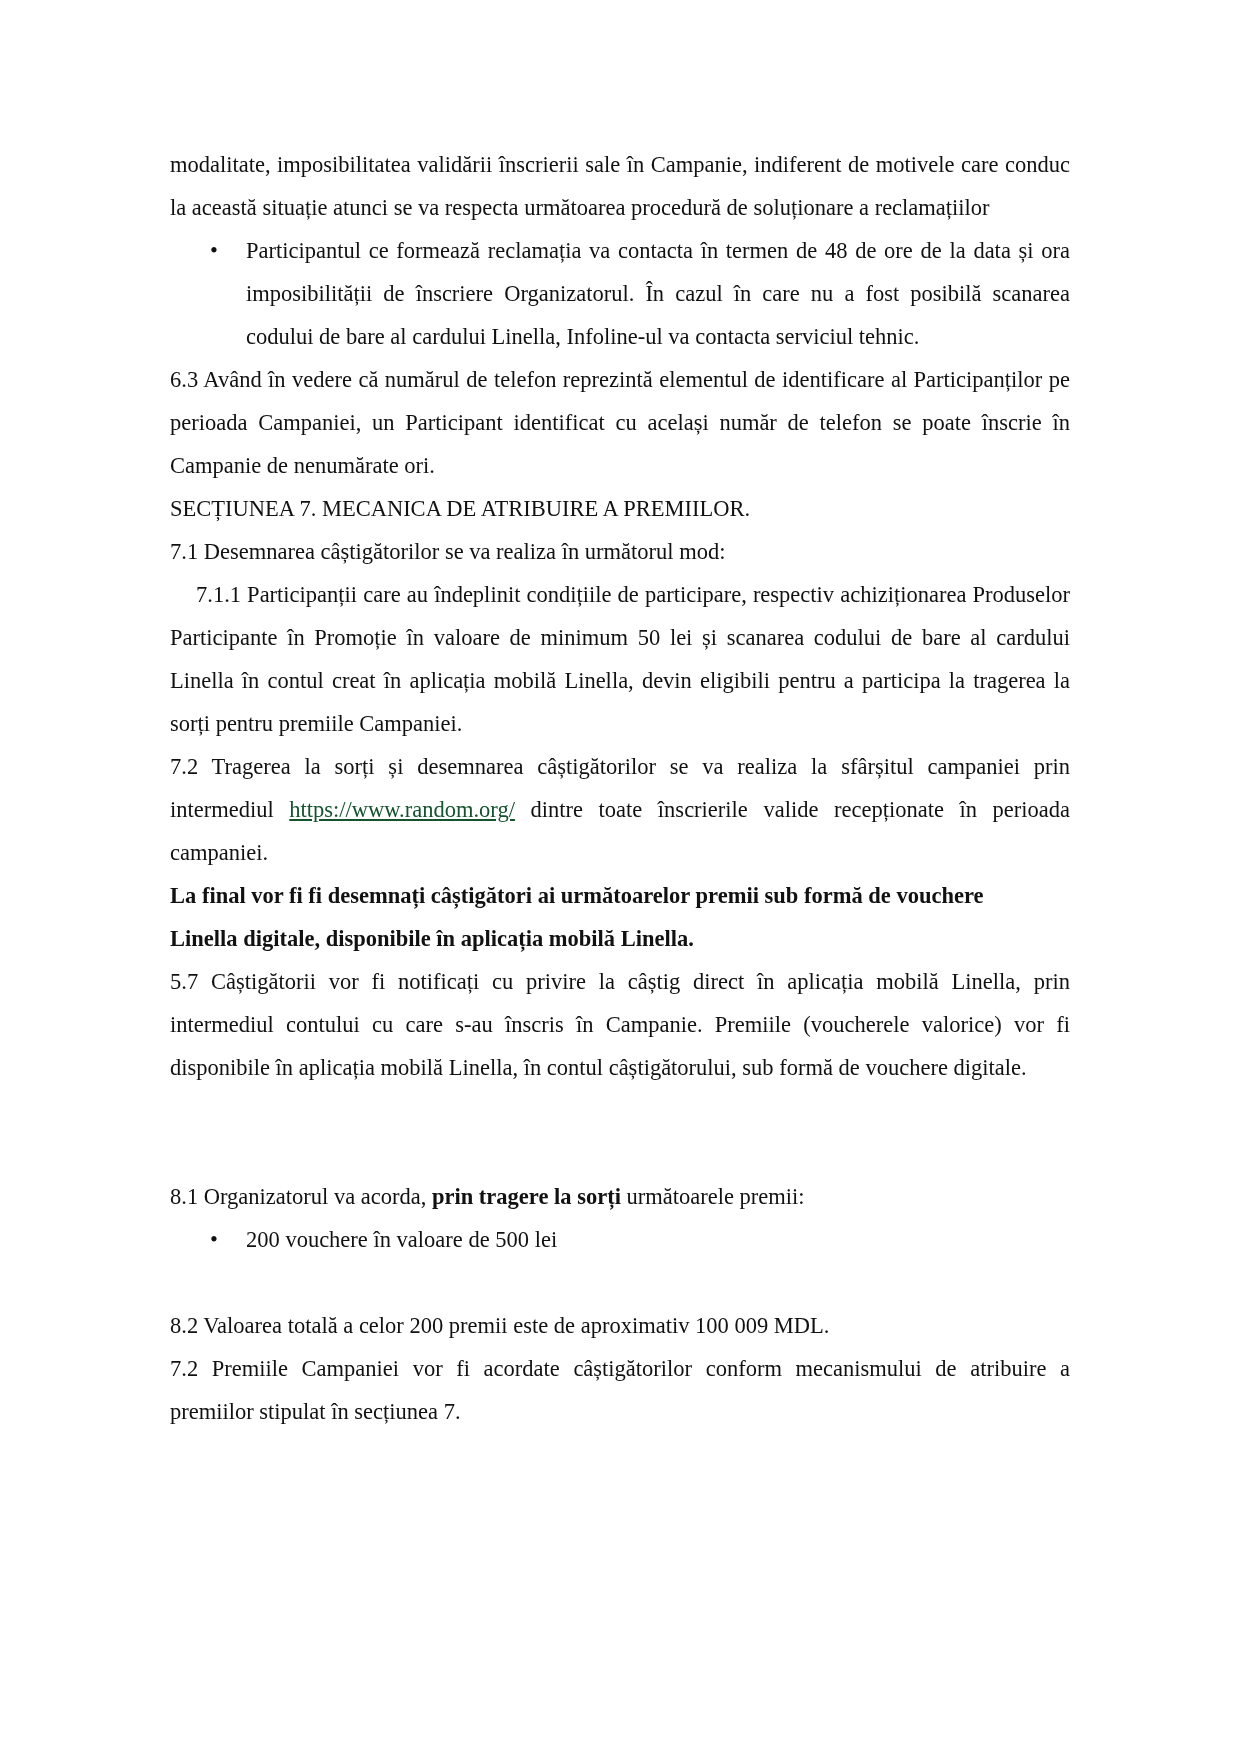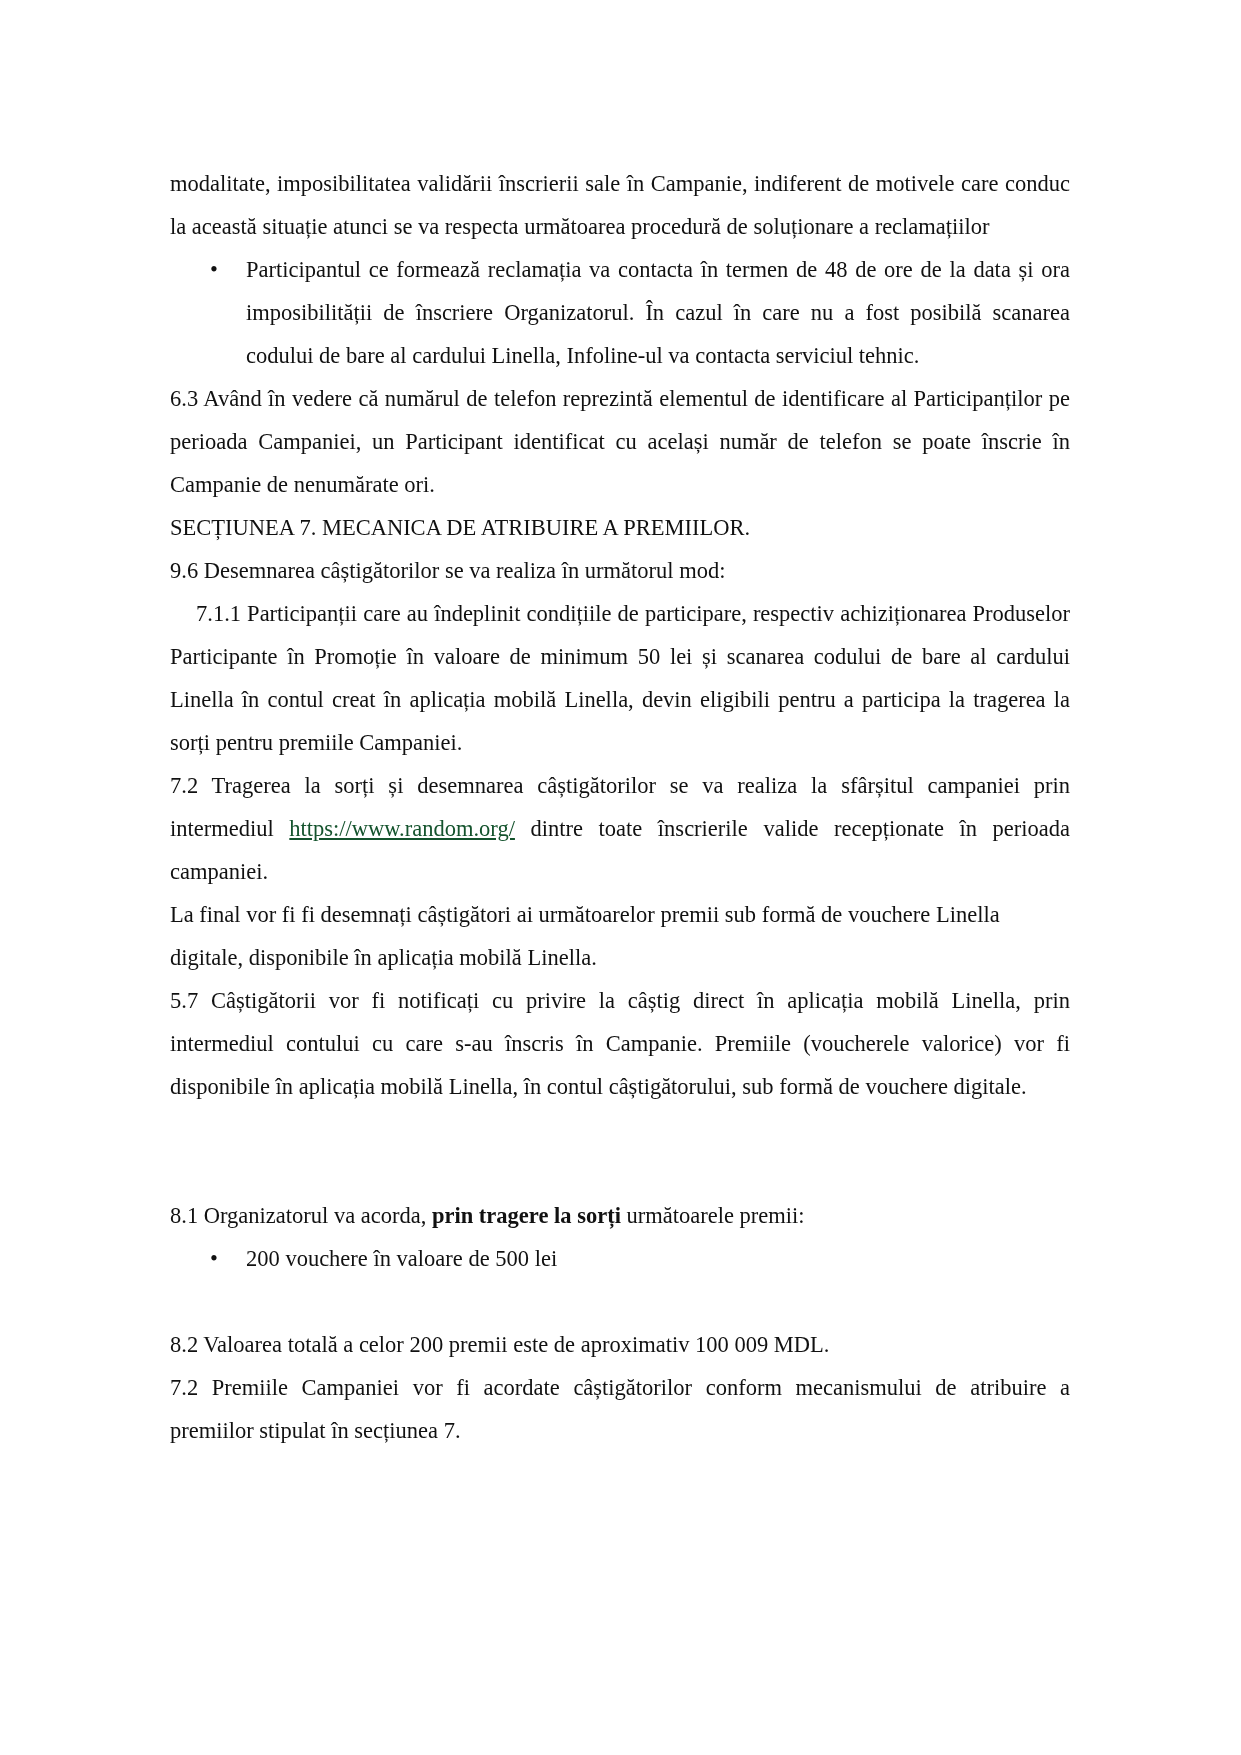--- a/index.html
+++ b/index.html
@@ -1,18 +1,18 @@
 <!DOCTYPE html>
 <html><head>
 <meta charset="utf-8">
 <style>
   html, body { margin: 0; padding: 0; background: #ffffff; }
   body { width: 1241px; height: 1755px; position: relative; overflow: hidden; }
   .page {
-    position: absolute; left: 170px; top: 162px; width: 900px;
+    position: absolute; left: 170px; top: 143px; width: 900px;
     font-family: "Liberation Serif", serif; font-size: 22.5px; color: #111;
     line-height: 43px;
   }
   p { margin: 0; }
   .just { text-align: justify; text-align-last: left; }
   .bullet { position: relative; padding-left: 76px; }
   .bullet .dot { position: absolute; left: 40px; top: 0; }
   .indent1 { padding-left: 30px; }
   .h { font-weight: normal; }
   .link { color: #14532d; text-decoration: underline; }
@@ -23,26 +23,26 @@
 <body>
 
 <div class="page">
   <p class="just">modalitate, imposibilitatea validării înscrierii sale în Campanie, indiferent de motivele care conduc la această situație atunci se va respecta următoarea procedură de soluționare a reclamațiilor</p>
   <p class="just bullet">
     <span class="dot">•</span>
     <span>Participantul ce formează reclamația va contacta în termen de 48 de ore de la data și ora imposibilității de înscriere Organizatorul. În cazul în care nu a fost posibilă scanarea codului de bare al cardului Linella, Infoline-ul va contacta serviciul tehnic.</span>
   </p>
   <p class="just">6.3 Având în vedere că numărul de telefon reprezintă elementul de identificare al Participanților pe perioada Campaniei, un Participant identificat cu același număr de telefon se poate înscrie în Campanie de nenumărate ori.</p>
   <p class="h">SECȚIUNEA 7. MECANICA DE ATRIBUIRE A PREMIILOR.</p>
-  <p>9.6 Desemnarea câștigătorilor se va realiza în următorul mod:</p>
+  <p>7.1 Desemnarea câștigătorilor se va realiza în următorul mod:</p>
   <p class="just indent1" style="padding-left:0;text-indent:26px;">7.1.1 Participanții care au îndeplinit condițiile de participare, respectiv achiziționarea Produselor Participante în Promoție în valoare de minimum 50 lei și scanarea codului de bare al cardului Linella în contul creat în aplicația mobilă Linella, devin eligibili pentru a participa la tragerea la sorți pentru premiile Campaniei.</p>
   <p class="just">
     <span>7.2 Tragerea la sorți și desemnarea câștigătorilor se va realiza la sfârșitul campaniei prin intermediul </span><a class="link">https://www.random.org/</a><span> dintre toate înscrierile valide recepționate în perioada campaniei.</span>
   </p>
-  <p style="padding-right:60px;">La final vor fi fi desemnați câștigători ai următoarelor premii sub formă de vouchere Linella digitale, disponibile în aplicația mobilă Linella.</p>
+  <p style="padding-right:60px;font-weight:bold;">La final vor fi fi desemnați câștigători ai următoarelor premii sub formă de vouchere Linella digitale, disponibile în aplicația mobilă Linella.</p>
   <p class="just">5.7 Câștigătorii vor fi notificați cu privire la câștig direct în aplicația mobilă Linella, prin intermediul contului cu care s-au înscris în Campanie. Premiile (voucherele valorice) vor fi disponibile în aplicația mobilă Linella, în contul câștigătorului, sub formă de vouchere digitale.</p>
   <div class="spacer2"></div>
   <p>
     <span>8.1  Organizatorul va acorda, </span><b>prin tragere la sorți</b><span> următoarele premii:</span>
   </p>
   <p class="bullet">
     <span class="dot">•</span>
     <span>200 vouchere în valoare de 500 lei</span>
   </p>
   <div class="spacer"></div>

